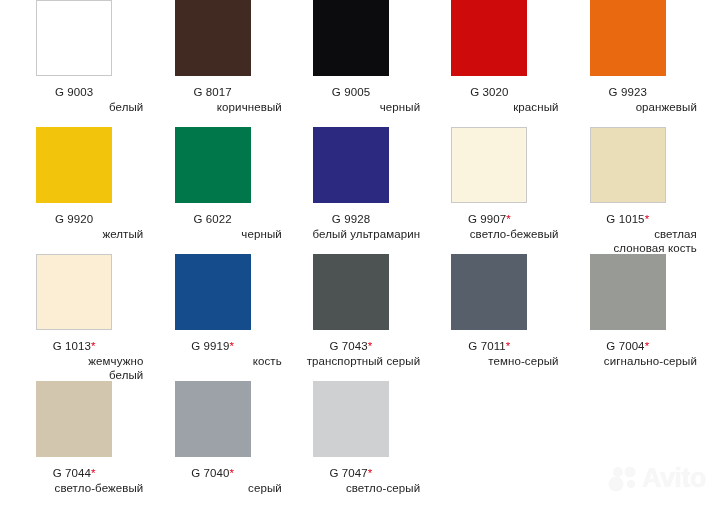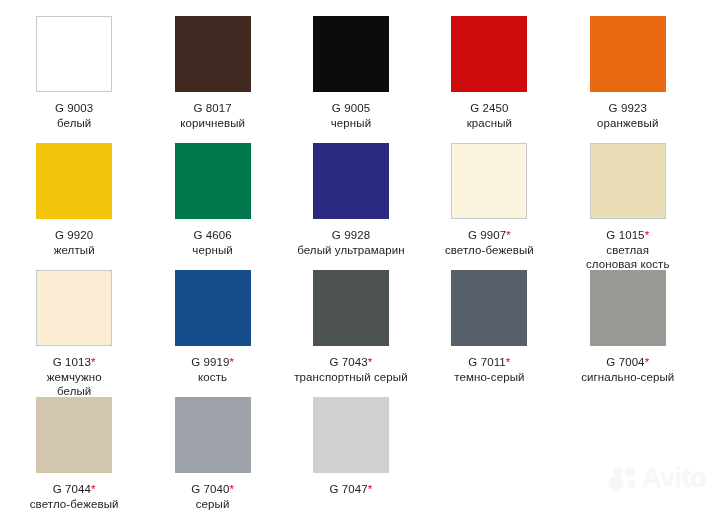--- a/index.html
+++ b/index.html
@@ -18,21 +18,21 @@
   #palette-grid {
     position: absolute;
     left: 0;
     top: 0;
     width: 720px;
     height: 510px;
     display: grid;
     grid-template-columns: repeat(5, 138.4px);
     grid-template-rows: repeat(4, 127px);
     padding-left: 5px;
-    padding-top: 16px;
+    padding-top: 0;
     box-sizing: border-box;
   }
 
   .swatch-cell {
     position: relative;
     width: 138.4px;
   }
 
   .swatch-chip {
     width: 76px;
@@ -60,20 +60,21 @@
 
   .swatch-star {
     color: #e2001a;
     font-size: 11.5px;
     line-height: 0;
     vertical-align: baseline;
   }
 
   .swatch-name {
     white-space: pre-line;
+    text-align: right;
   }
 
   #avito-watermark {
     position: absolute;
     right: 14px;
     bottom: 18px;
     display: flex;
     align-items: center;
     gap: 4px;
     opacity: 0.72;
@@ -112,42 +113,42 @@
     <div class="swatch-cell">
       <div class="swatch-chip" style="background: rgb(12, 12, 14);"></div>
       <div class="swatch-caption">
         <div class="swatch-code">G 9005</div>
         <div class="swatch-name">черный</div>
       </div>
     </div>
     <div class="swatch-cell">
       <div class="swatch-chip" style="background: rgb(207, 10, 10);"></div>
       <div class="swatch-caption">
-        <div class="swatch-code">G 2450</div>
+        <div class="swatch-code">G 3020</div>
         <div class="swatch-name">красный</div>
       </div>
     </div>
     <div class="swatch-cell">
       <div class="swatch-chip" style="background: rgb(232, 105, 15);"></div>
       <div class="swatch-caption">
         <div class="swatch-code">G 9923</div>
         <div class="swatch-name">оранжевый</div>
       </div>
     </div>
     <div class="swatch-cell">
       <div class="swatch-chip" style="background: rgb(242, 196, 11);"></div>
       <div class="swatch-caption">
         <div class="swatch-code">G 9920</div>
         <div class="swatch-name">желтый</div>
       </div>
     </div>
     <div class="swatch-cell">
       <div class="swatch-chip" style="background: rgb(0, 119, 74);"></div>
       <div class="swatch-caption">
-        <div class="swatch-code">G 4606</div>
+        <div class="swatch-code">G 6022</div>
         <div class="swatch-name">черный</div>
       </div>
     </div>
     <div class="swatch-cell">
       <div class="swatch-chip" style="background: rgb(43, 42, 128);"></div>
       <div class="swatch-caption">
         <div class="swatch-code">G 9928</div>
         <div class="swatch-name">белый ультрамарин</div>
       </div>
     </div>
@@ -213,20 +214,21 @@
       <div class="swatch-chip" style="background: rgb(157, 162, 168);"></div>
       <div class="swatch-caption">
         <div class="swatch-code">G 7040<sup class="swatch-star" style="color: rgb(226, 0, 26);">*</sup></div>
         <div class="swatch-name">серый</div>
       </div>
     </div>
     <div class="swatch-cell">
       <div class="swatch-chip" style="background: rgb(206, 208, 210);"></div>
       <div class="swatch-caption">
         <div class="swatch-code">G 7047<sup class="swatch-star" style="color: rgb(226, 0, 26);">*</sup></div>
+        <div class="swatch-name">светло-серый</div>
       </div>
     </div>
   </div>
 
 <div id="avito-watermark">
   <span>
     <svg width="30" height="26" viewBox="0 0 30 26" aria-hidden="true">
       <circle cx="8" cy="18" r="7.5" fill="#f4f4f4"></circle>
       <circle cx="10" cy="6" r="5" fill="#f4f4f4"></circle>
       <circle cx="22" cy="6" r="5.5" fill="#f4f4f4"></circle>

